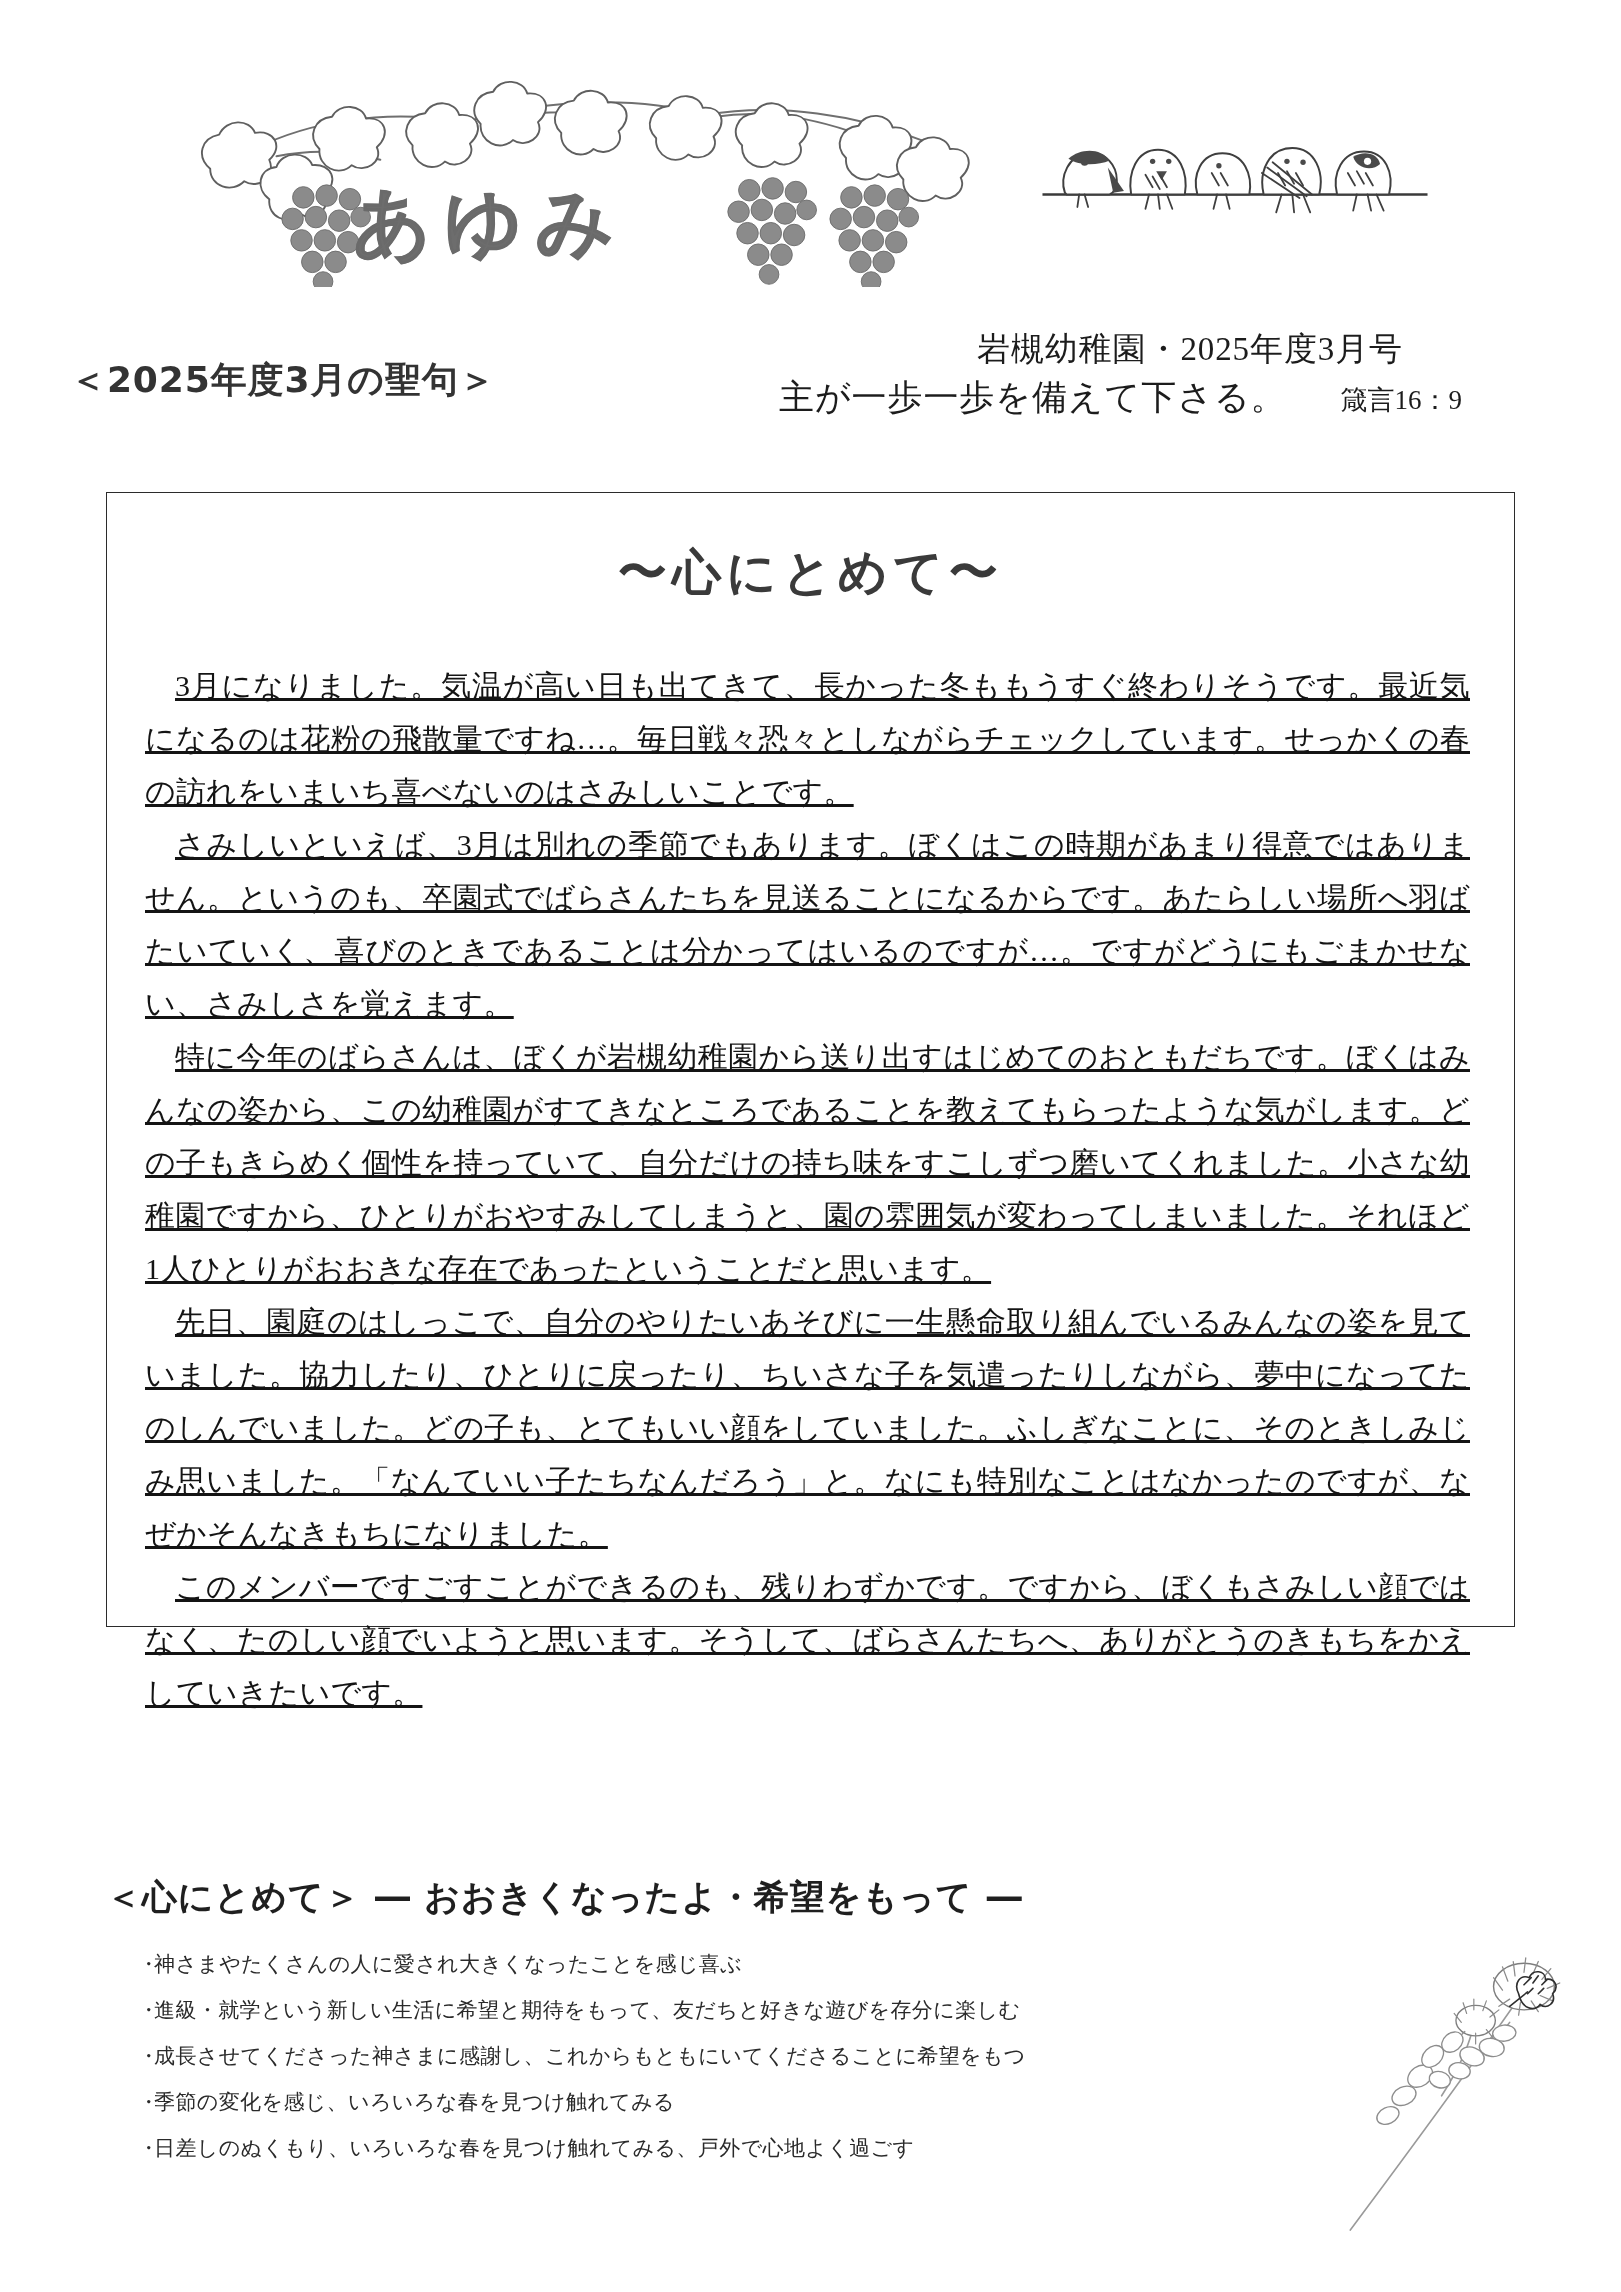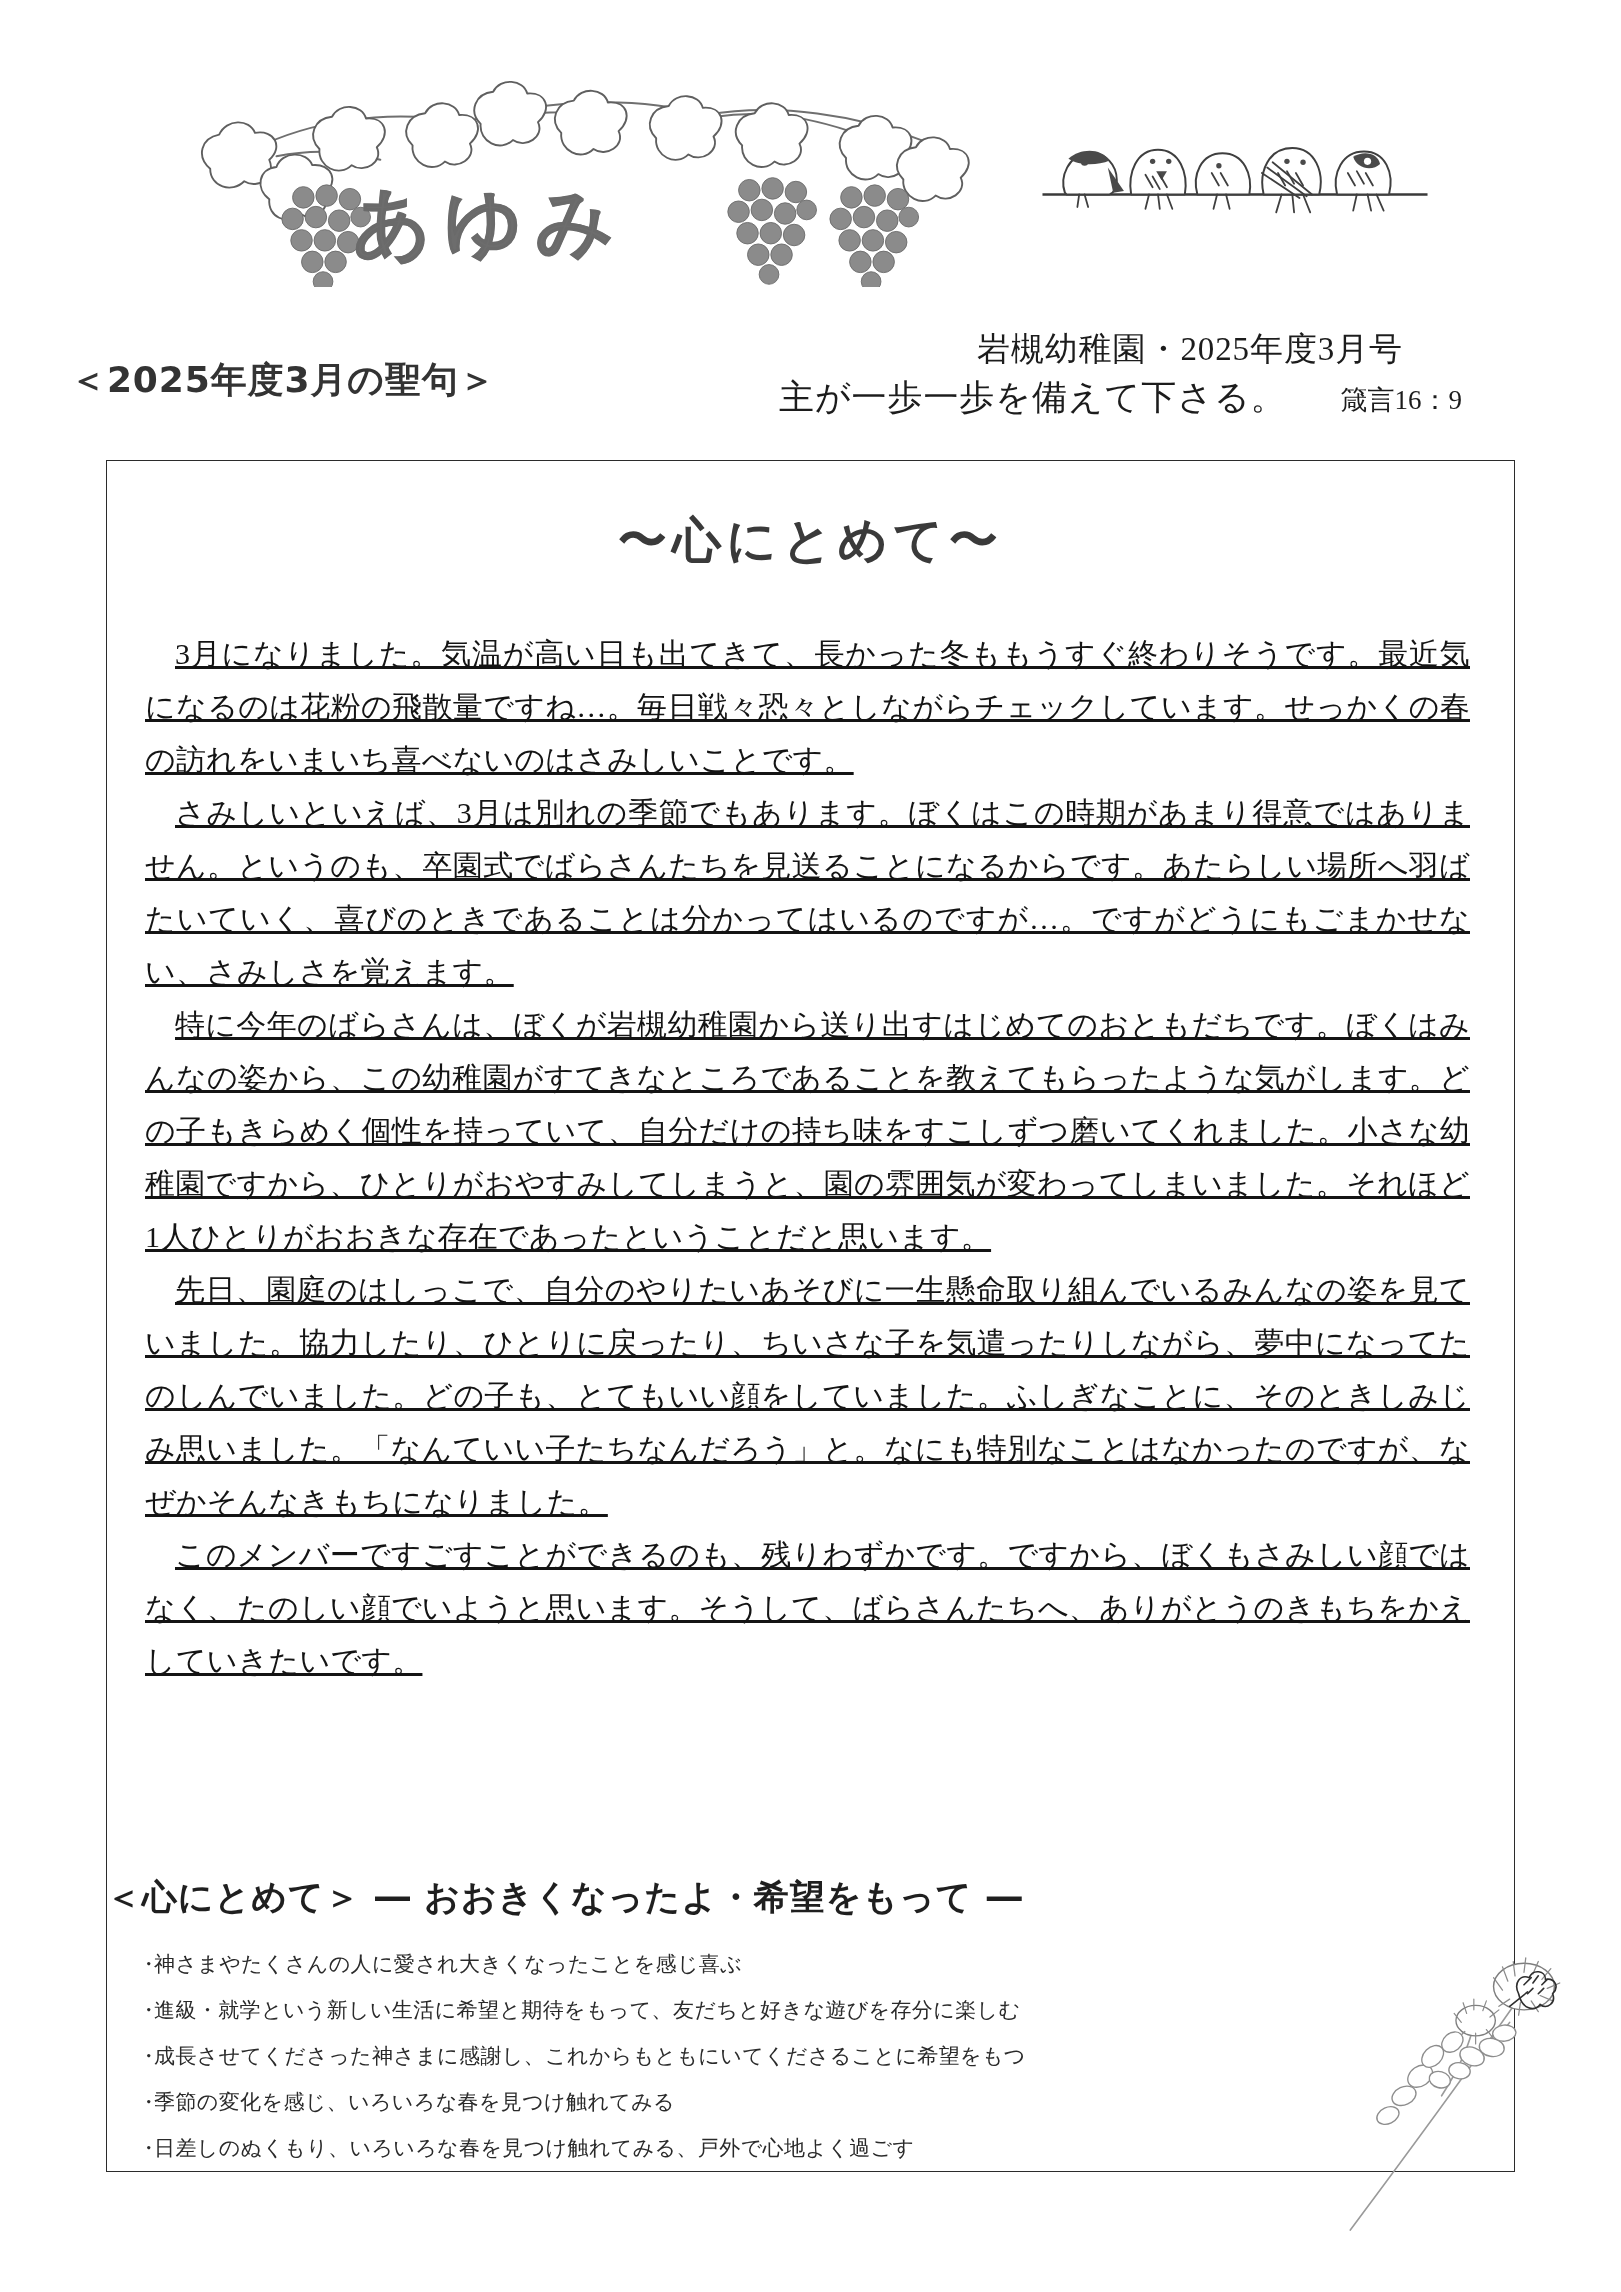--- a/index.html
+++ b/index.html
@@ -84,23 +84,23 @@
   .verse-ref {
     font-size: 27px;
     margin-left: 54px;
     letter-spacing: 0;
   }
 
   
   .article-box {
     position: absolute;
     left: 106px;
-    top: 460px;
+    top: 492px;
     width: 1409px;
-    height: 1712px;
+    height: 1135px;
     border: 1.8px solid #2b2b2b;
     box-sizing: border-box;
   }
   .article-title {
     position: absolute;
     left: 0;
     top: 47px;
     width: 100%;
     text-align: center;
     font-family: "DejaVu Sans", sans-serif;

